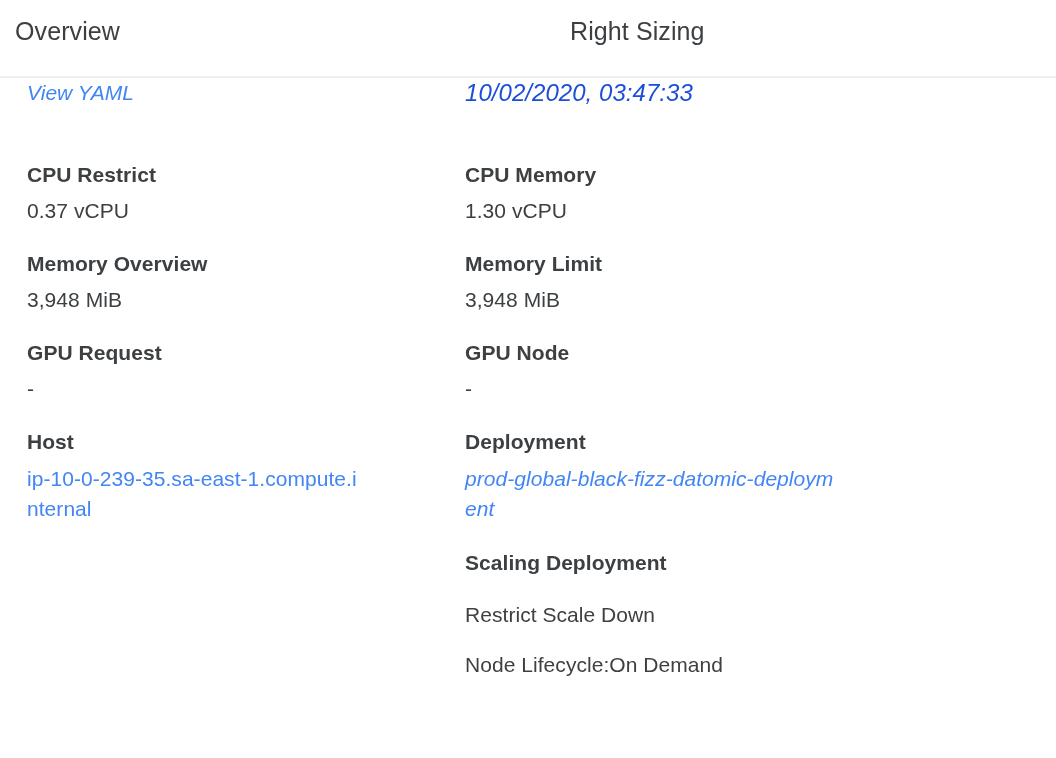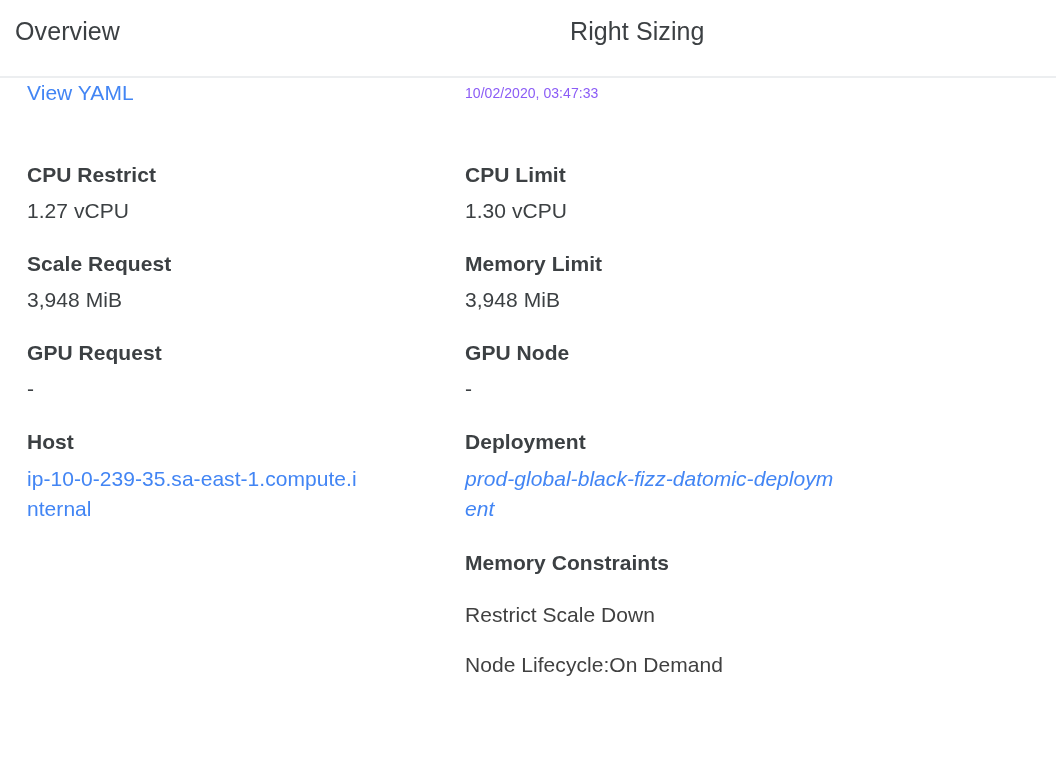--- a/index.html
+++ b/index.html
@@ -90,28 +90,28 @@
     cursor: pointer;
     display: inline-block;
     word-break: break-all;
     overflow-wrap: anywhere;
   }
 
   .link-wrap { width: 330px; }
   .link-wrap-right { width: 380px; font-style: italic; }
 
   .timestamp {
-    font-size: 14px;
+    font-size: 24px;
     line-height: 30px;
-    color: #8b5cf6;
+    color: #1d4ed8;
     letter-spacing: 0.05px;
   }
 
   
-  .row-first { height: 58px; }
+  .row-first { height: 58px; font-style: italic; }
 
   .constraint-line {
     font-size: 21px;
     line-height: 28px;
     color: #404040;
     letter-spacing: 0.05px;
     margin-bottom: 22px;
   }
   .constraints-title {
     font-size: 21px;
@@ -150,25 +150,25 @@
   <div class="detail">
 
     <div class="col col-left">
 
       <div class="field row-first">
         <a class="link" href="#">View YAML</a>
       </div>
 
       <div class="field">
         <div class="field-label">CPU Restrict</div>
-        <div class="field-value">1.27 vCPU</div>
-      </div>
-
-      <div class="field">
-        <div class="field-label">Scale Request</div>
+        <div class="field-value">0.37 vCPU</div>
+      </div>
+
+      <div class="field">
+        <div class="field-label">Memory Overview</div>
         <div class="field-value">3,948 MiB</div>
       </div>
 
       <div class="field">
         <div class="field-label">GPU Request</div>
         <div class="field-value">-</div>
       </div>
 
       <div class="field">
         <div class="field-label">Host</div>
@@ -179,21 +179,21 @@
 
     </div>
 
     <div class="col col-right">
 
       <div class="field row-first">
         <div class="timestamp">10/02/2020, 03:47:33</div>
       </div>
 
       <div class="field">
-        <div class="field-label">CPU Limit</div>
+        <div class="field-label">CPU Memory</div>
         <div class="field-value">1.30 vCPU</div>
       </div>
 
       <div class="field">
         <div class="field-label">Memory Limit</div>
         <div class="field-value">3,948 MiB</div>
       </div>
 
       <div class="field">
         <div class="field-label">GPU Node</div>
@@ -201,21 +201,21 @@
       </div>
 
       <div class="field">
         <div class="field-label">Deployment</div>
         <div class="link-wrap-right">
           <a class="link" href="#">prod-global-black-fizz-datomic-deployment</a>
         </div>
       </div>
 
       <div class="field">
-        <div class="constraints-title">Memory Constraints</div>
+        <div class="constraints-title">Scaling Deployment</div>
         <div class="constraint-line">Restrict Scale Down</div>
         <div class="constraint-line">Node Lifecycle:On Demand</div>
       </div>
 
     </div>
 
   </div>
 </div>
 
 </body></html>

